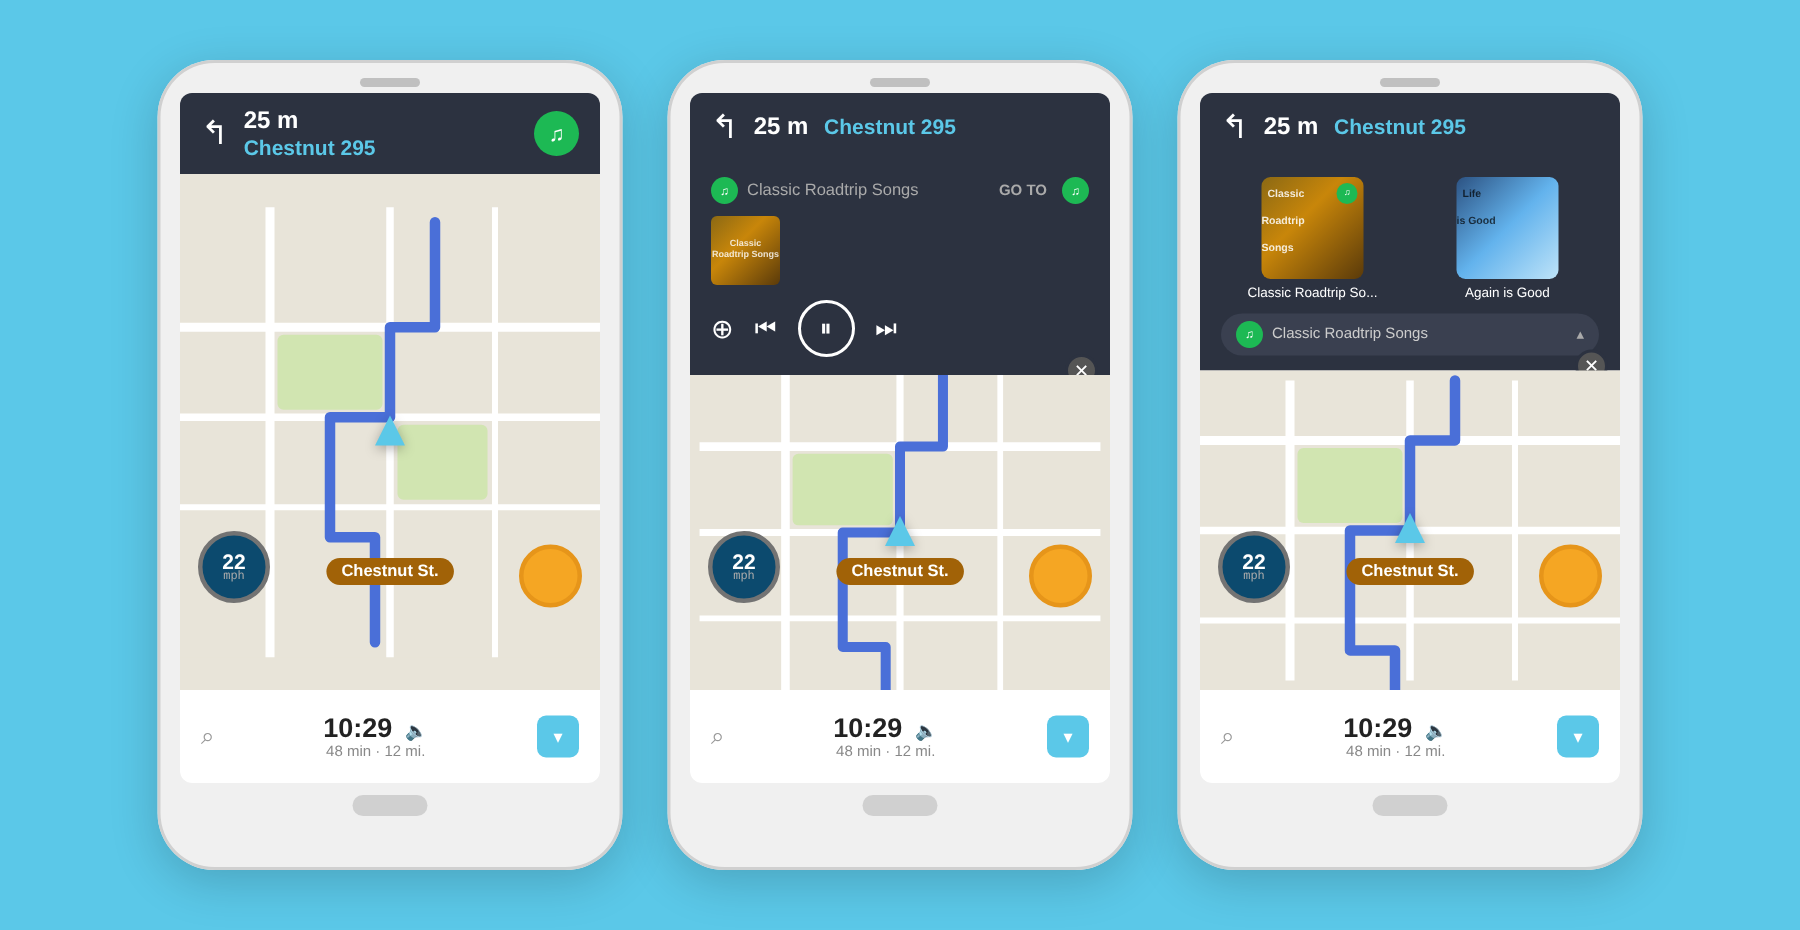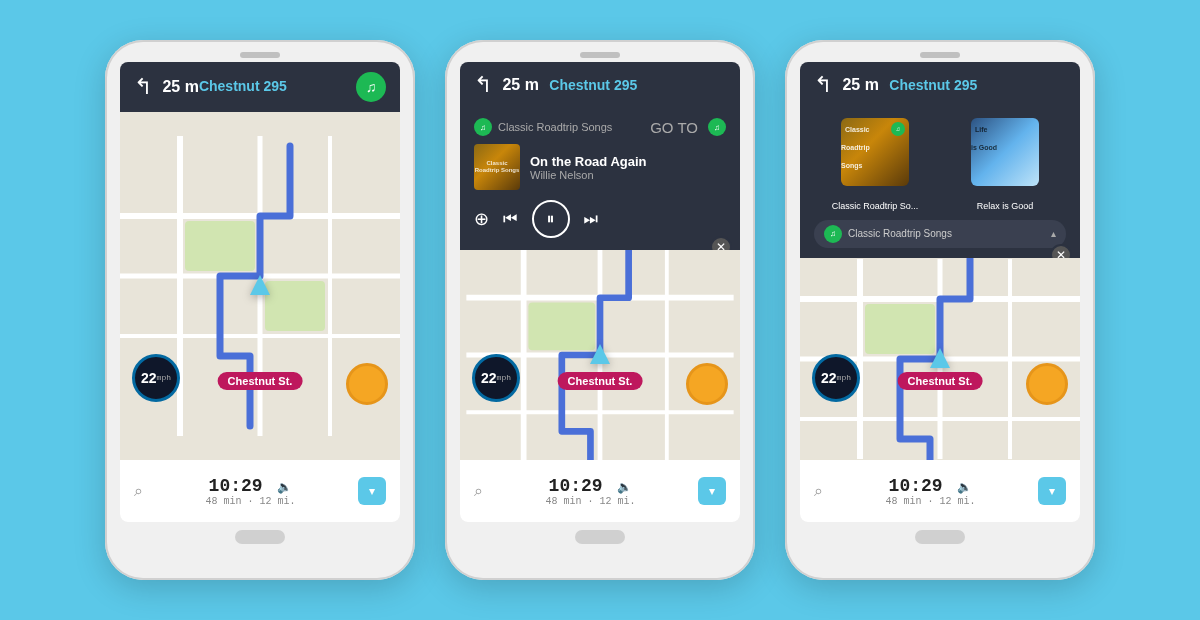--- a/index.html
+++ b/index.html
@@ -65,21 +65,21 @@
       gap: 10px;
       flex-shrink: 0;
     }
     .turn-arrow {
       color: white;
       font-size: 22px;
       flex-shrink: 0;
     }
     .nav-info {
       display: flex;
-      flex-direction: row;
+      flex-direction: column;
     }
     .nav-distance {
       color: white;
       font-size: 16px;
       font-weight: 700;
       line-height: 1.1;
     }
     .nav-street {
       color: #5bc8e8;
       font-size: 14px;
@@ -118,45 +118,46 @@
       top: 0; left: 0;
     }
 
     
     .speed-badge {
       position: absolute;
       bottom: 58px;
       left: 12px;
       width: 48px;
       height: 48px;
-      background: #0f172a;
+      background: #0c4a6e;
       border-radius: 50%;
       display: flex;
-      align-items: center;
-      justify-content: center;
-      border: 3px solid #0369a1;
+      flex-direction: column;
+      align-items: center;
+      justify-content: center;
+      border: 3px solid #737373;
     }
     .speed-num {
       color: white;
       font-size: 14px;
       font-weight: 700;
       line-height: 1;
     }
     .speed-unit {
       color: #aaa;
       font-size: 8px;
       line-height: 1;
       font-family: Liberation Mono, monospace;
     }
     .street-label {
       position: absolute;
       bottom: 70px;
       left: 50%;
       transform: translateX(-50%);
-      background: #be185d;
+      background: #a16207;
       color: white;
       font-size: 11px;
       font-weight: 600;
       padding: 3px 10px;
       border-radius: 10px;
       white-space: nowrap;
     }
     .orange-btn {
       position: absolute;
       bottom: 55px;
@@ -177,21 +178,20 @@
       justify-content: space-between;
       flex-shrink: 0;
       height: 62px;
     }
     .search-icon-sm {
       color: #999;
       font-size: 16px;
     }
     .time-block {
       text-align: center;
-      font-family: Liberation Mono, monospace;
     }
     .time-main {
       font-size: 18px;
       font-weight: 700;
       color: #222;
     }
     .time-sub {
       font-size: 10px;
       color: #888;
     }
@@ -219,22 +219,22 @@
       gap: 6px;
       margin-bottom: 8px;
     }
     .playlist-name {
       color: #aaa;
       font-size: 11px;
       flex: 1;
     }
     .go-to-btn {
       color: #aaa;
-      font-size: 15px;
-      font-weight: 400;
+      font-size: 10px;
+      font-weight: 700;
       margin-right: 4px;
     }
     .spotify-green-icon {
       width: 18px;
       height: 18px;
       background: #1db954;
       border-radius: 50%;
       display: flex;
       align-items: center;
       justify-content: center;
@@ -337,21 +337,21 @@
     .albums-row {
       display: flex;
       gap: 8px;
       margin-bottom: 8px;
     }
     .album-item {
       flex: 1;
       display: flex;
       flex-direction: column;
       align-items: center;
-      gap: 15px;
+      gap: 4px;
     }
     .album-thumb {
       width: 68px;
       height: 68px;
       border-radius: 6px;
       position: relative;
       overflow: hidden;
     }
     .album-thumb-1 {
       background: linear-gradient(135deg, #8b6914 0%, #c8860a 40%, #5a3a0a 100%);
@@ -505,24 +505,20 @@
         <span class="go-to-btn">GO TO</span>
         <div class="spotify-green-icon">
             <span>♫</span>
           </div>
       </div>
       <div class="song-row">
         <div class="album-art">
           <div class="album-art-inner">
             <span class="album-art-text">Classic Roadtrip Songs</span>
           </div>
-        </div>
-        <div class="song-info">
-          <div class="song-title">On the Road Again</div>
-          <div class="song-artist">Willie Nelson</div>
         </div>
       </div>
       <div class="controls-row">
         <span class="ctrl-btn">⊕</span>
         <span class="ctrl-btn-sm">⏮</span>
         <div class="play-btn-circle">⏸</div>
         <span class="ctrl-btn-sm">⏭</span>
       </div>
       <div class="close-circle" style="position:absolute;bottom:-8px;right:8px;">✕</div>
     </div>
@@ -587,21 +583,21 @@
                 <span>♫</span>
               </div>
           </div>
           <span class="album-name">Classic Roadtrip So...</span>
         </div>
 
         <div class="album-item">
           <div class="album-thumb album-thumb-2">
             <span class="album-thumb-label" style="color:rgba(0,0,0,0.7)">Life<br>is Good</span>
           </div>
-          <span class="album-name">Relax is Good</span>
+          <span class="album-name">Again is Good</span>
         </div>
 
       </div>
 
       <div class="playlist-bar">
         <div class="spotify-green-icon">
             <span>♫</span>
           </div>
         <span class="playlist-bar-name">Classic Roadtrip Songs</span>
         <span style="color:#aaa;font-size:10px;">▴</span>

